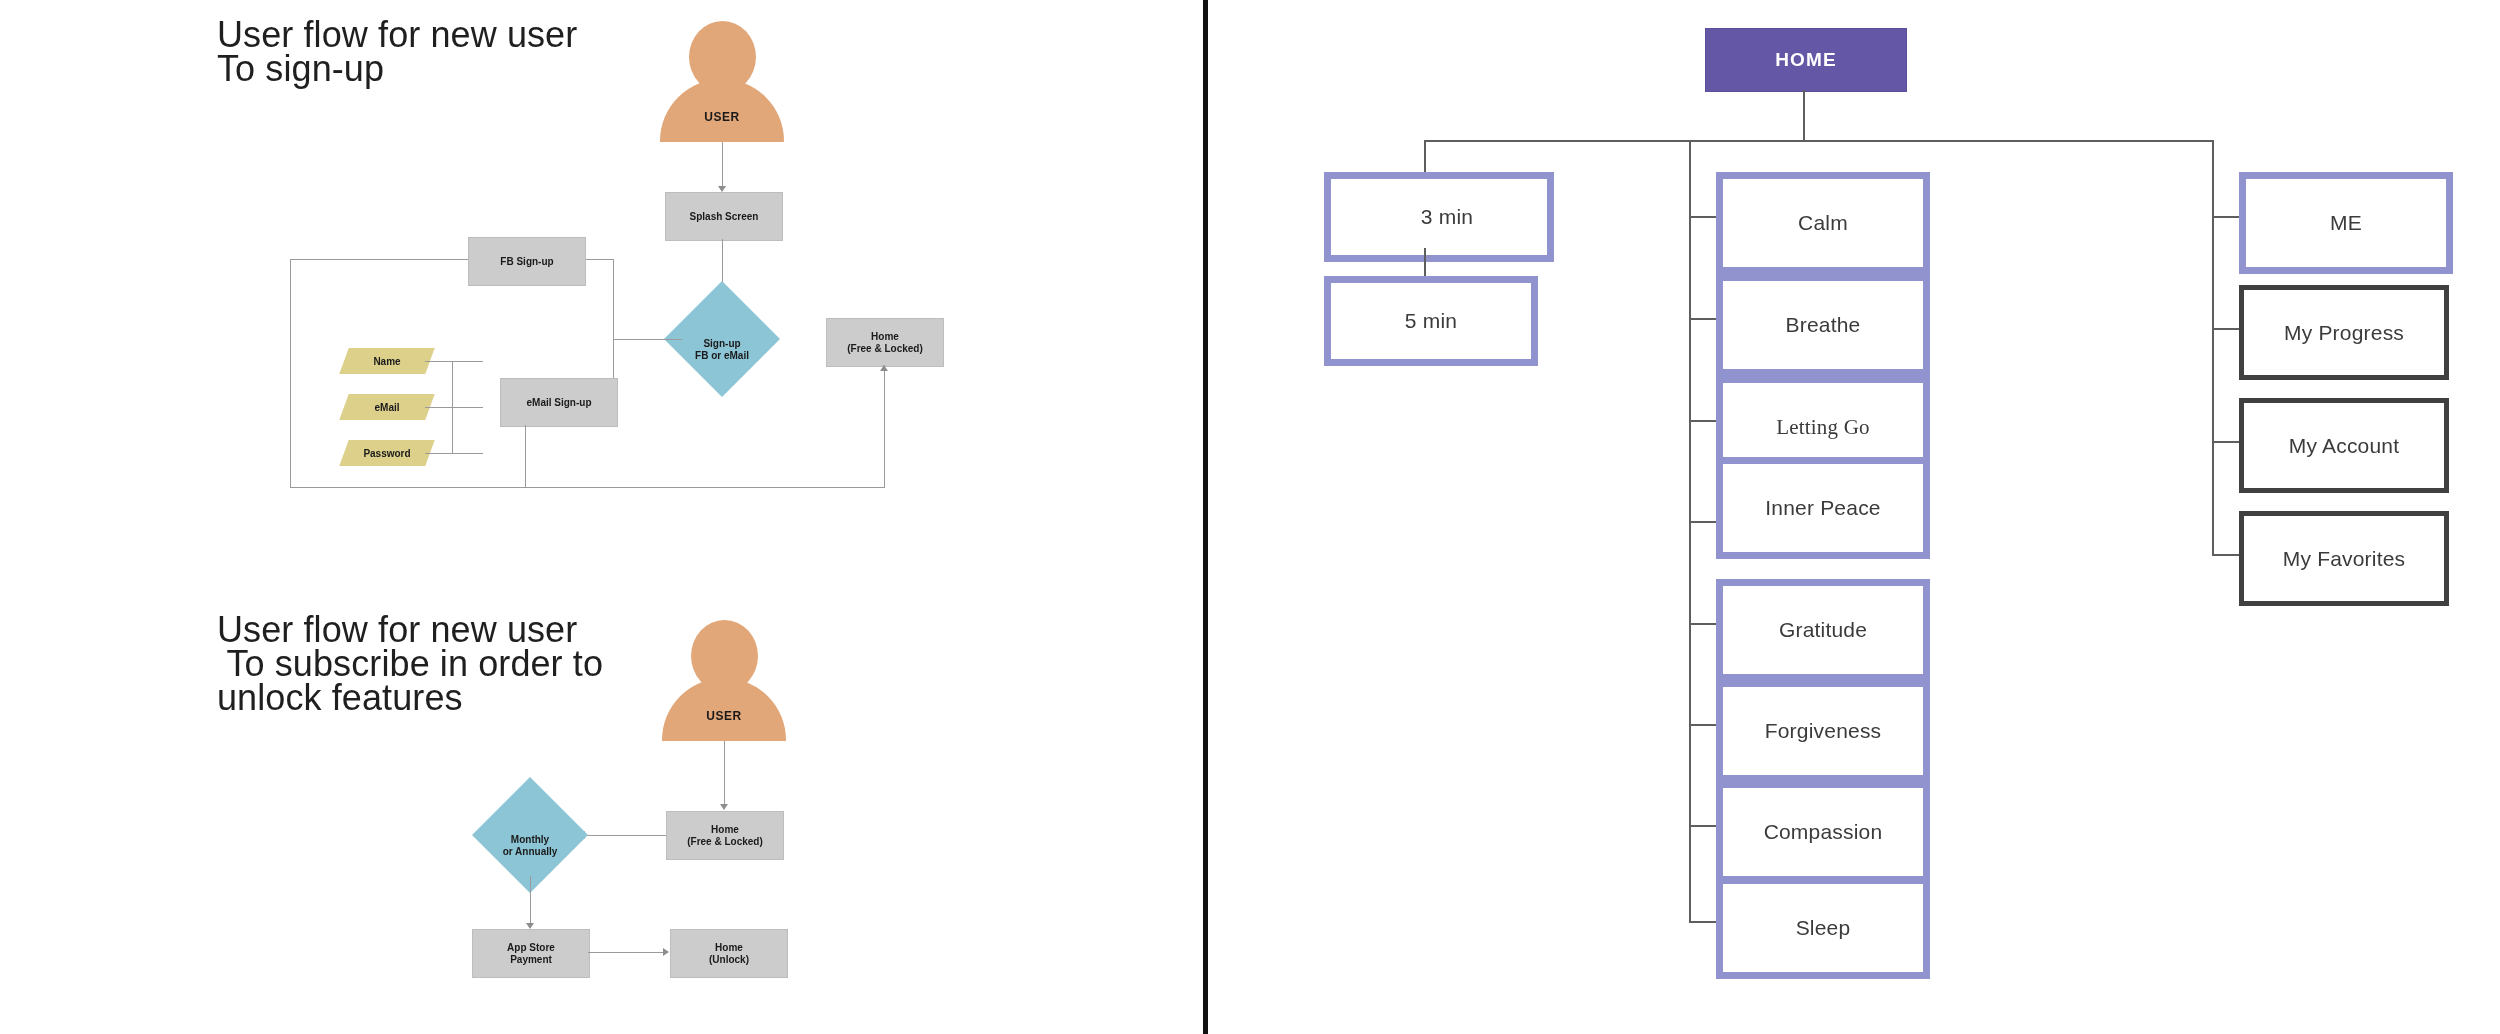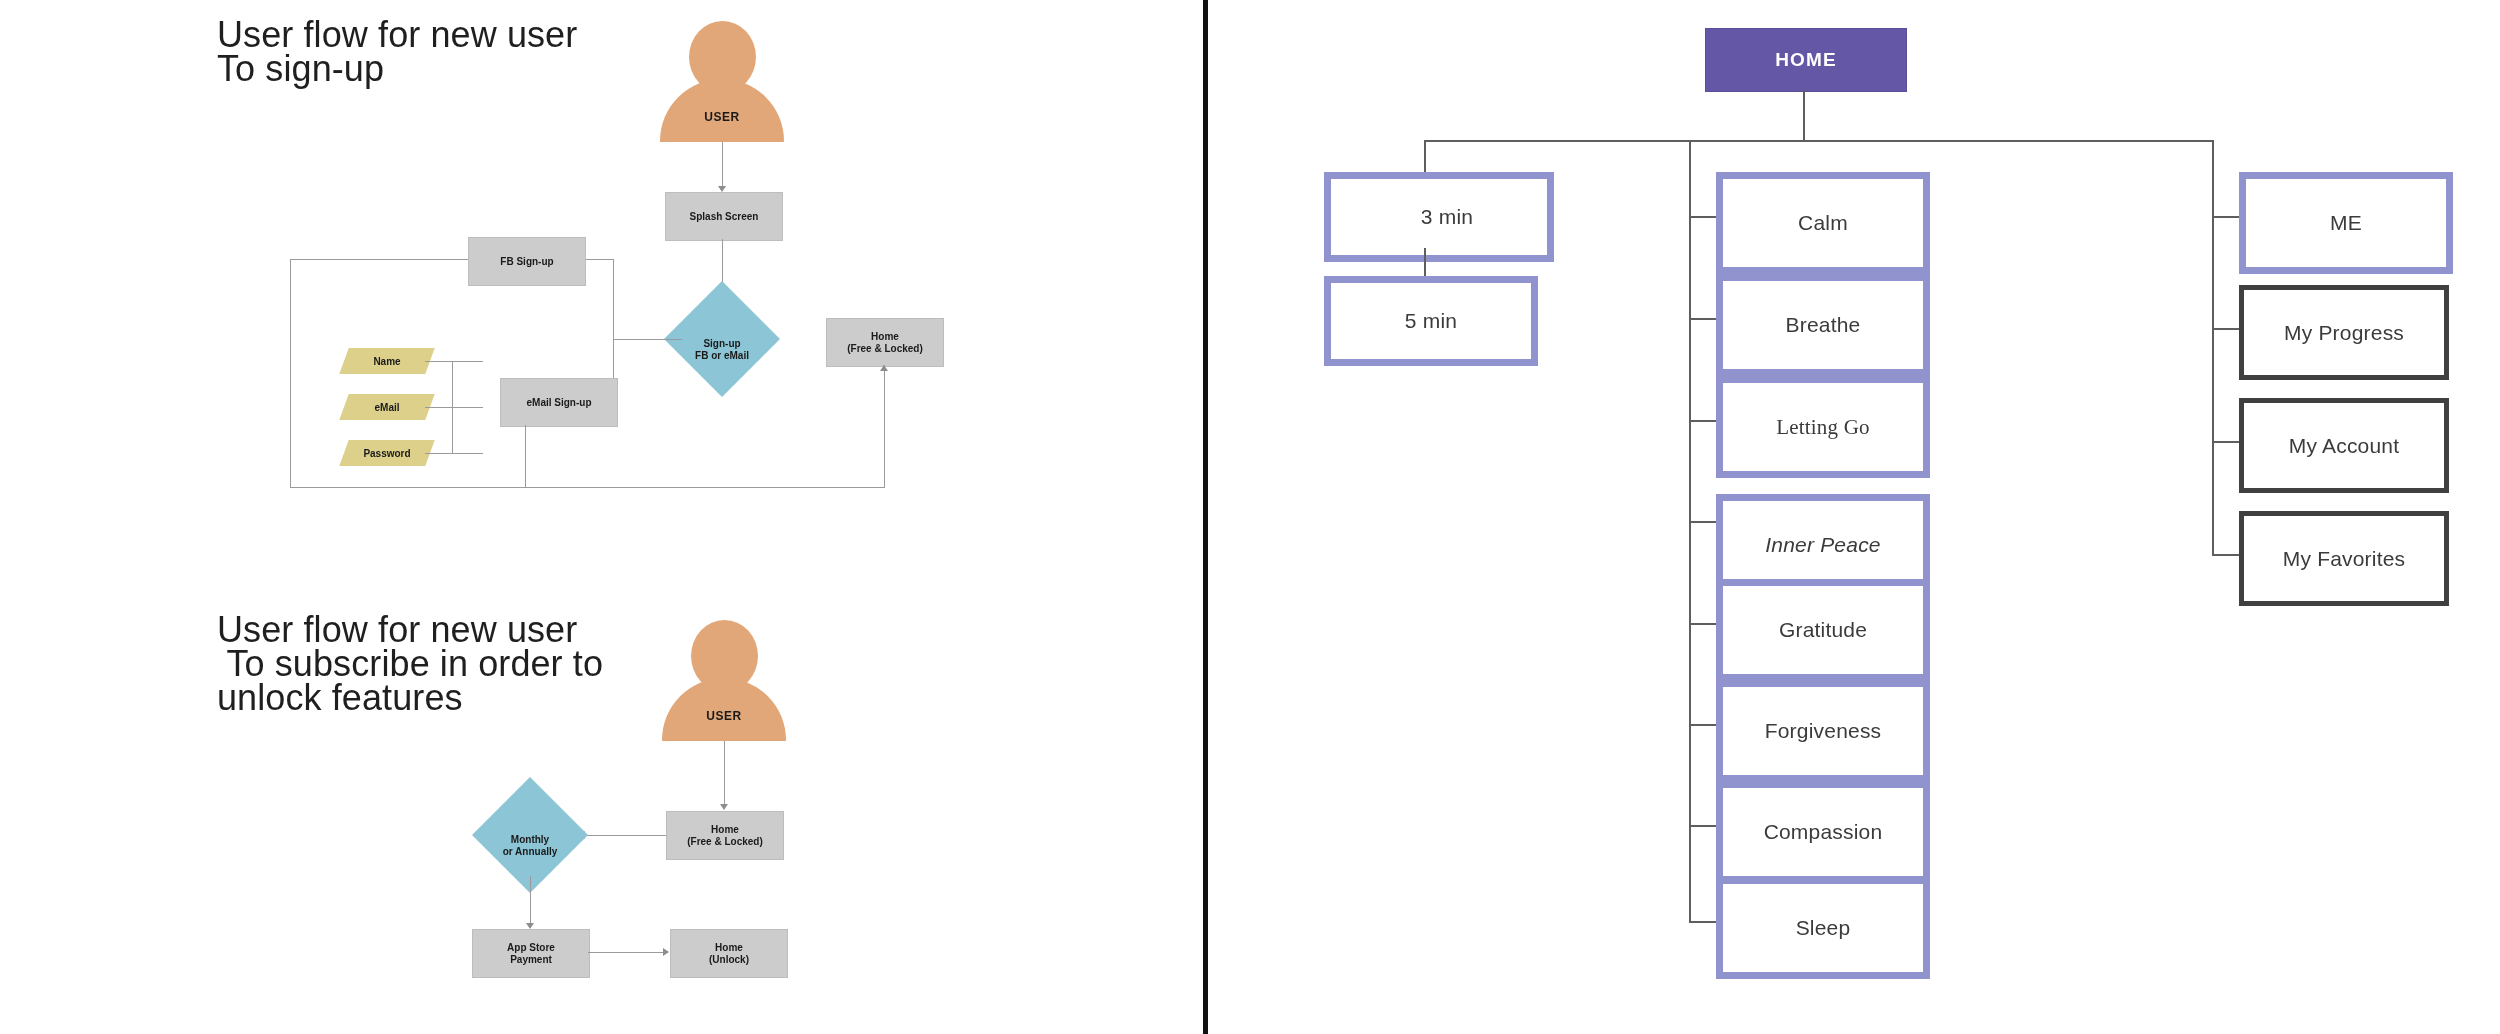--- a/index.html
+++ b/index.html
@@ -274,21 +274,21 @@
   <div class="map-ln-h" style="left:1689px; top:216px; width:28px;"></div>
   <div class="map-node accent" style="left:1716px; top:172px; width:200px; height:88px;">Calm</div>
 
   <div class="map-ln-h" style="left:1689px; top:318px; width:28px;"></div>
   <div class="map-node accent" style="left:1716px; top:274px; width:200px; height:88px;">Breathe</div>
 
   <div class="map-ln-h" style="left:1689px; top:420px; width:28px;"></div>
   <div class="map-node accent" style="left:1716px; top:376px; width:200px; height:88px;font-family:Liberation Serif, serif;">Letting Go</div>
 
   <div class="map-ln-h" style="left:1689px; top:521px; width:28px;"></div>
-  <div class="map-node accent" style="left:1716px; top:494px; width:200px; height:88px;font-style:italic;">Inner Peace</div>
+  <div class="map-node accent" style="left:1716px; top:457px; width:200px; height:88px;">Inner Peace</div>
 
   <div class="map-ln-h" style="left:1689px; top:623px; width:28px;"></div>
   <div class="map-node accent" style="left:1716px; top:579px; width:200px; height:88px;">Gratitude</div>
 
   <div class="map-ln-h" style="left:1689px; top:724px; width:28px;"></div>
   <div class="map-node accent" style="left:1716px; top:680px; width:200px; height:88px;">Forgiveness</div>
 
   <div class="map-ln-h" style="left:1689px; top:825px; width:28px;"></div>
   <div class="map-node accent" style="left:1716px; top:781px; width:200px; height:88px;">Compassion</div>
 

